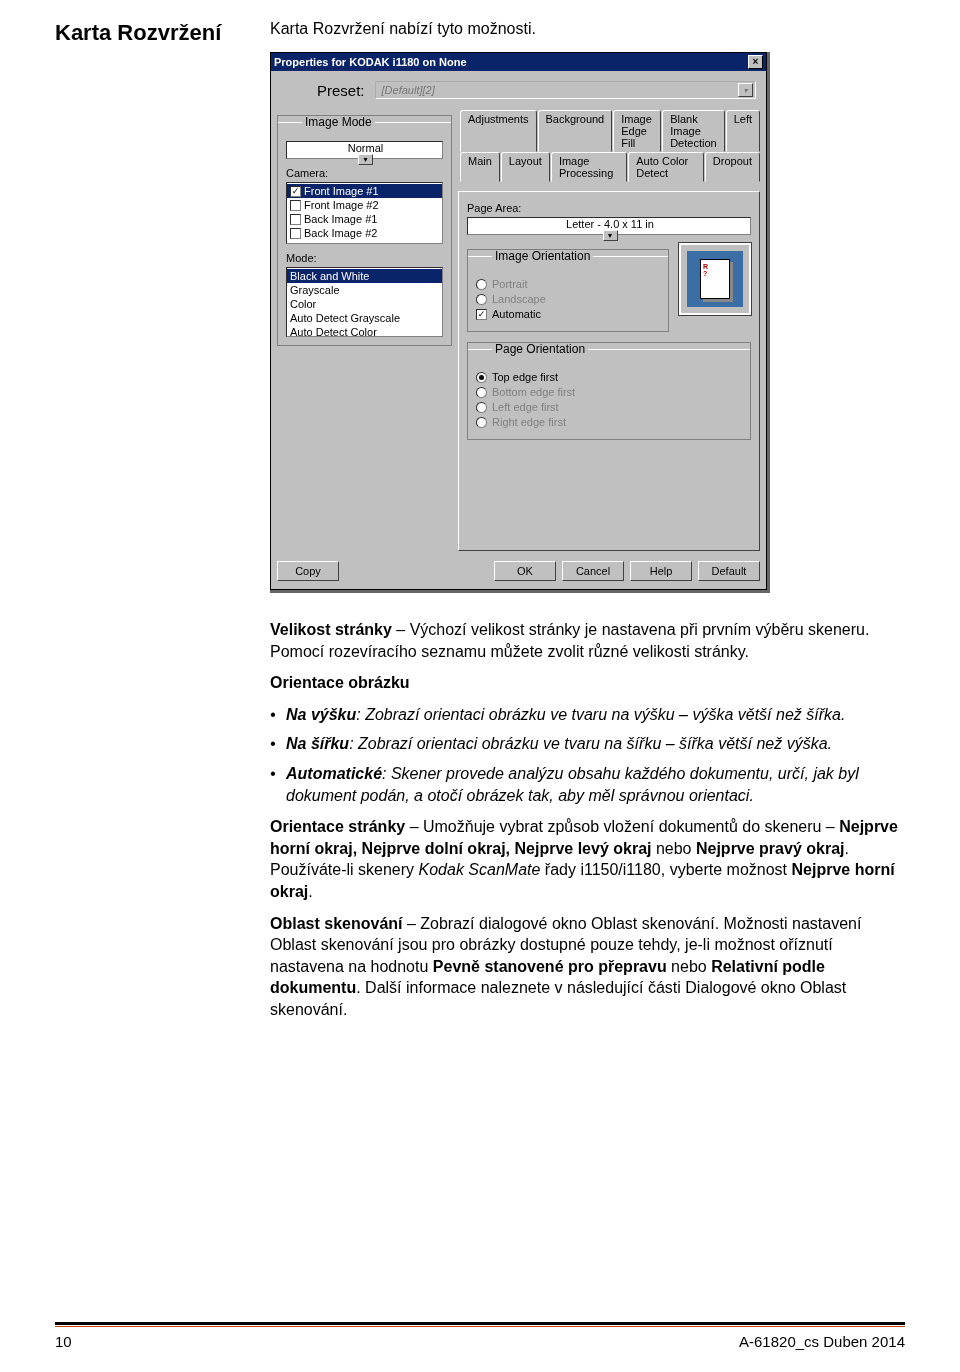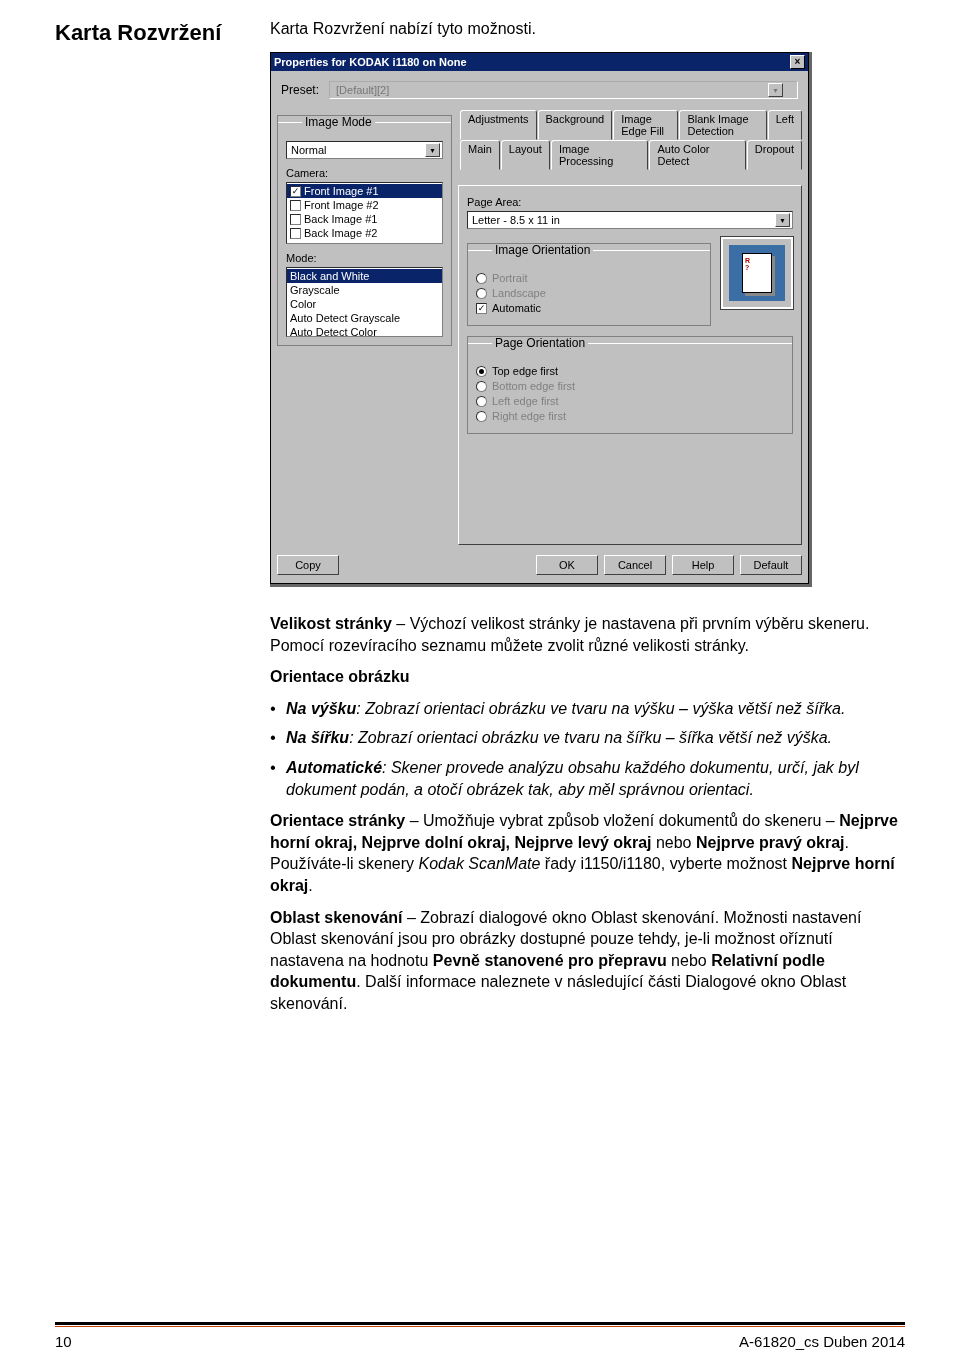--- a/index.html
+++ b/index.html
@@ -25,21 +25,21 @@
   }
   .right-col {
     flex: 1;
   }
   .intro {
     font-size: 16px;
     margin-bottom: 14px;
   }
   
   .dlg-shadow {
-    width: 542px;
+    width: 500px;
     background: #666;
     padding: 0 3px 3px 0;
     margin-bottom: 26px;
   }
   .dlg {
     background: #c0c0c0;
     border: 1px solid #000;
     width: 100%;
     font-family: Tahoma, "MS Sans Serif", Arial, sans-serif;
     font-size: 11px;
@@ -59,43 +59,43 @@
     width: 15px; height: 14px;
     background: #c0c0c0;
     border: 1px solid #fff;
     border-right-color: #000; border-bottom-color: #000;
     font-size: 10px; line-height: 12px; font-weight: bold;
     text-align: center;
     color: #000;
   }
   .dlg-body { padding: 8px 6px 8px 6px; }
   .preset-row { display: flex; align-items: center; gap: 10px; padding: 2px 4px 10px 4px; }
-  .preset-row label { font-size: 12px; }
+  .preset-row label { font-size: 15px; margin-left: 36px; }
   .preset-select {
     flex: 1; height: 18px; background: #c0c0c0;
     border: 1px inset #fff; display: flex; align-items: center; justify-content: space-between;
-    padding: 0 14px 0 6px; color: #777;
+    padding: 0 2px 0 6px; color: #777; font-style: italic;
   }
   .dd-btn {
     width: 15px; height: 14px; background: #c0c0c0;
     border: 1px solid #fff; border-right-color:#404040; border-bottom-color:#404040;
     display: flex; align-items: center; justify-content: center; font-size: 8px;
   }
   .cols { display: flex; gap: 6px; }
   .col-left { flex: 0 0 175px; display: flex; flex-direction: column; gap: 8px; }
-  .col-right { flex: 1; display: flex; flex-direction: column; gap: 16px; }
+  .col-right { flex: 1; display: flex; flex-direction: column; gap: 10px; }
   fieldset.grp {
     border: 1px solid #fff; outline: 1px solid #808080; outline-offset: -1px;
     padding: 12px 8px 8px 8px; margin-top: 6px;
   }
   fieldset.grp legend { font-size: 12px; background: #c0c0c0; padding: 0 3px; margin-left: 16px; }
   .select-like {
     height: 18px; background: #fff; border: 1px inset #808080;
     display: flex; align-items: center; justify-content: space-between;
-    padding: 0 2px 0 4px; font-size: 11px;
+    padding: 0 2px 0 4px; font-size: 11px; flex-direction: column;
   }
   .listbox {
     background: #fff; border: 1px inset #808080; font-size: 11px;
     padding: 1px 0;
   }
   .listbox .item { padding: 1px 3px; display: flex; align-items: center; gap: 3px; }
   .listbox .item.sel { background: #0a246a; color: #fff; }
   .chk {
     width: 11px; height: 11px; background: #fff; border: 1px inset #808080;
     display: inline-flex; align-items: center; justify-content: center; font-size: 9px; line-height: 9px;
@@ -236,21 +236,21 @@
                   <div class="tab">Main</div>
                   <div class="tab active">Layout</div>
                   <div class="tab">Image Processing</div>
                   <div class="tab">Auto Color Detect</div>
                   <div class="tab">Dropout</div>
                 </div>
               </div>
               <div class="tab-panel">
                 <span class="label-11">Page Area:</span>
                 <div class="select-like">
-                  <span>Letter - 8.5 x 11 in</span>
+                  <span>Letter - 4.0 x 11 in</span>
                   <span class="dd-btn">▾</span>
                 </div>
 
                 <div class="orientation-row">
                   <fieldset class="grp" style="flex:1;">
                     <legend>Image Orientation</legend>
                     <div class="radio-line disabled">
                         <span class="radio-dot"></span>
                         <span>Portrait</span>
                       </div>

